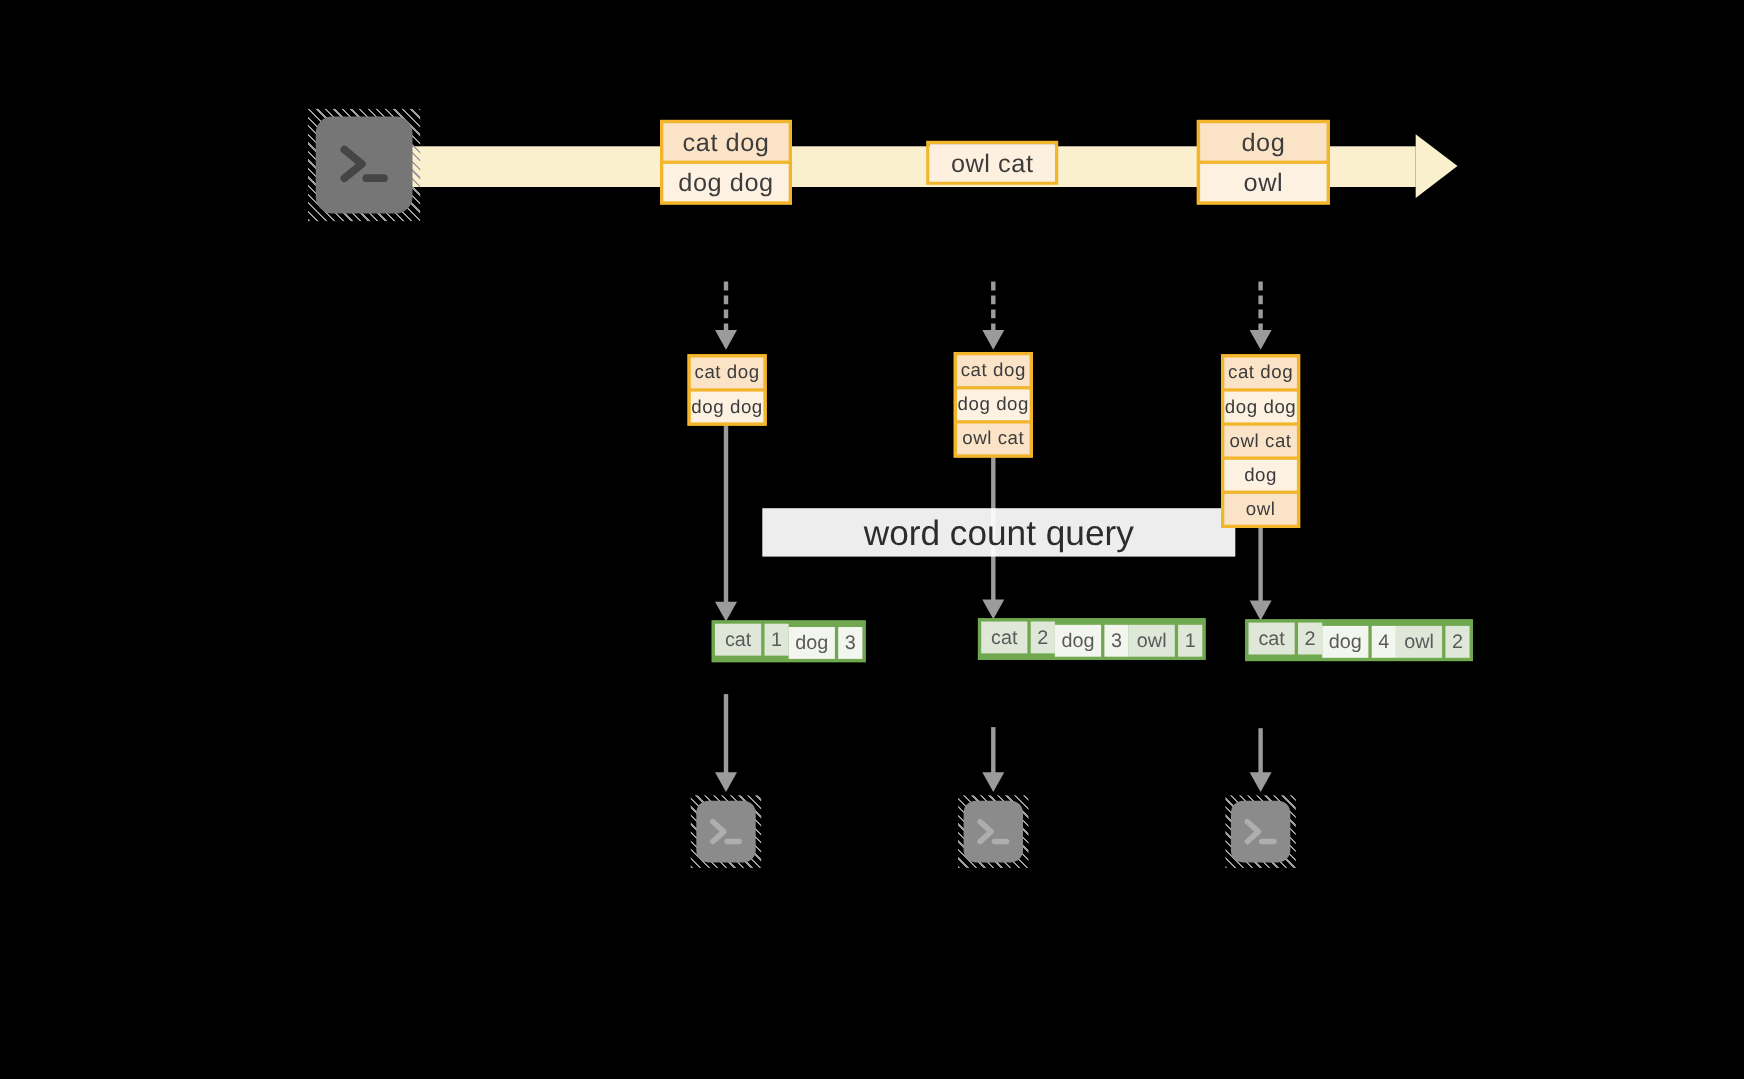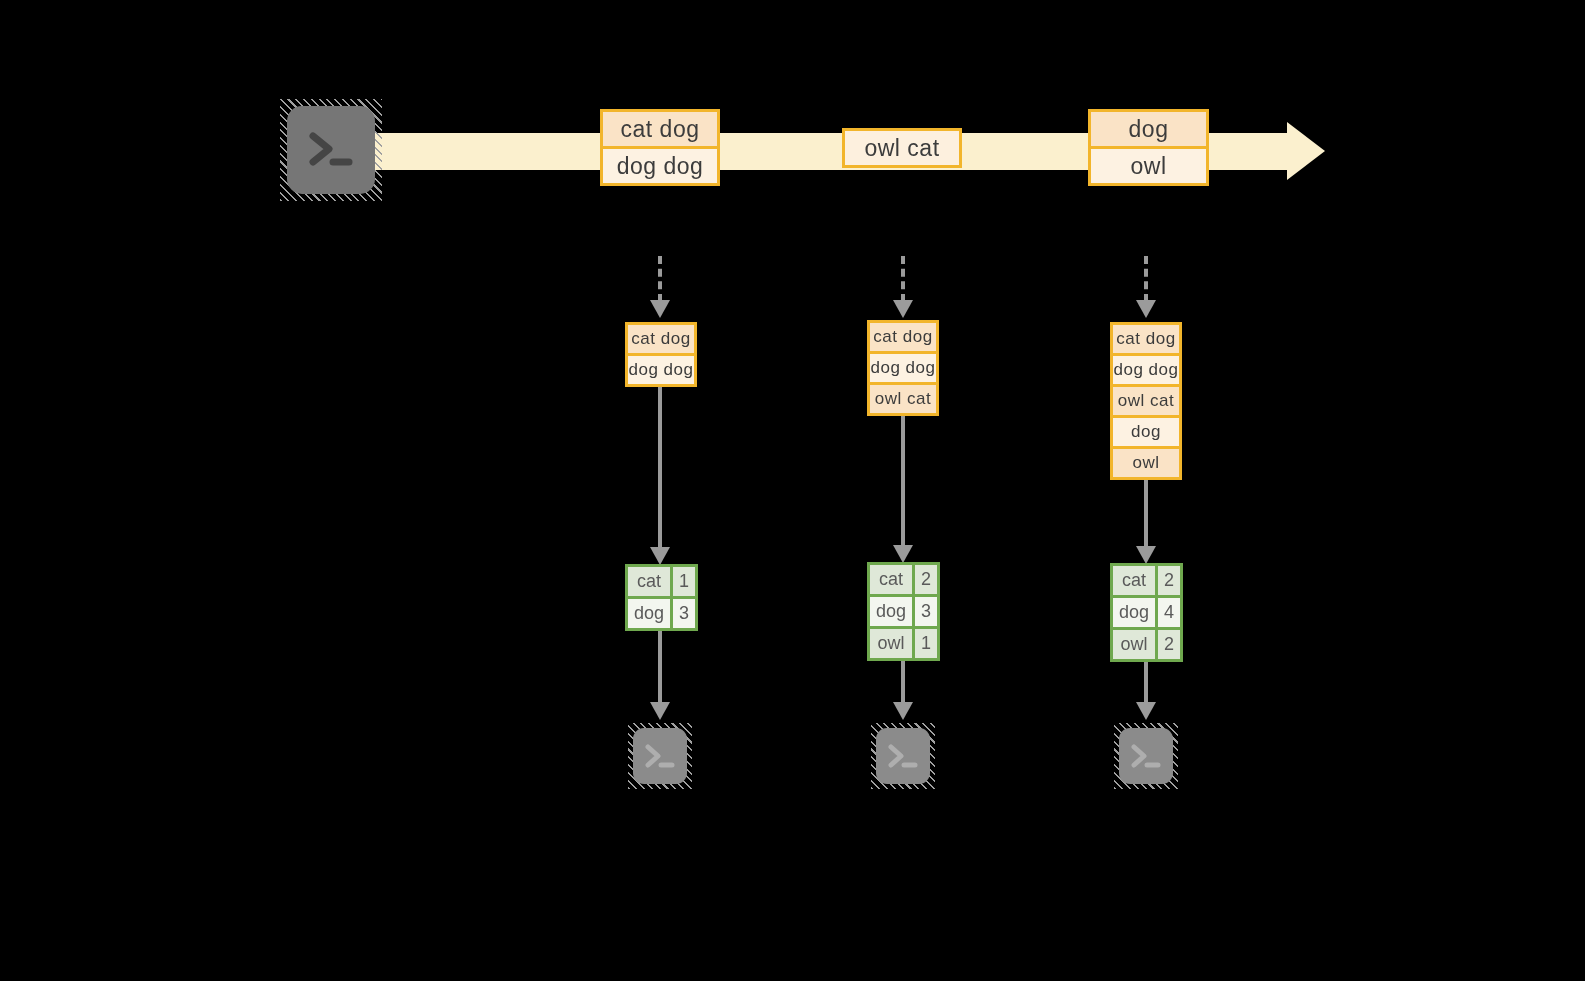--- a/index.html
+++ b/index.html
@@ -23,21 +23,21 @@
   
   .dashline{position:absolute;width:0;border-left:4px dashed #9B9B9B;z-index:1;}
   .vline{position:absolute;width:4px;background:#9B9B9B;z-index:1;}
   .ahead{position:absolute;width:0;height:0;z-index:1;
     border-left:10px solid transparent;border-right:10px solid transparent;border-top:18px solid #9B9B9B;}
   
   .query-band{position:absolute;left:693px;top:462px;width:430px;height:44px;
     background:rgba(255,255,255,.93);z-index:2;display:flex;align-items:center;justify-content:center;
     font-size:32px;color:#2C2C2C;}
   
-  .cnt-table{position:absolute;border:3px solid #6FA84E;background:#6FA84E;display:flex;flex-direction:column;z-index:3;}
+  .cnt-table{position:absolute;border:3px solid #6FA84E;background:#6FA84E;display:flex;flex-direction:row;z-index:3;margin-left:22px;}
   .cnt-row{display:flex;}
   .cnt-row + .cnt-row{margin-top:3px;}
   .cnt-word{width:42px;height:29px;display:flex;align-items:center;justify-content:center;
     font-size:18px;color:#5A5A5A;}
   .cnt-num{width:22px;height:29px;margin-left:3px;display:flex;align-items:center;justify-content:center;
     font-size:18px;color:#5A5A5A;}
   
   .term{position:absolute;z-index:3;
     background:repeating-linear-gradient(45deg,#A0A0A0 0 1.5px,transparent 1.5px 5.5px);}
   .term-inner{position:absolute;display:flex;align-items:center;justify-content:center;}
@@ -99,20 +99,23 @@
     <div class="evcell bg-dark">owl</div>
   </div>
 
   <div class="vline" style="left:658px;top:385px;height:163px;"></div>
   <div class="ahead" style="left:650px;top:547px;"></div>
   <div class="vline" style="left:901px;top:414px;height:132px;"></div>
   <div class="ahead" style="left:893px;top:545px;"></div>
   <div class="vline" style="left:1144px;top:478px;height:69px;"></div>
   <div class="ahead" style="left:1136px;top:546px;"></div>
 
+  <div class="query-band">
+    <span>word count query</span>
+  </div>
 
   <div class="cnt-table" style="left:625px;top:564px;">
     <div class="cnt-row">
       <div class="cnt-word bg g-dark" style="background:#DFE8D8">cat</div>
       <div class="cnt-num" style="background:#DFE8D8">1</div>
     </div>
     <div class="cnt-row">
       <div class="cnt-word" style="background:#F3F6EF">dog</div>
       <div class="cnt-num" style="background:#F3F6EF">3</div>
     </div>

